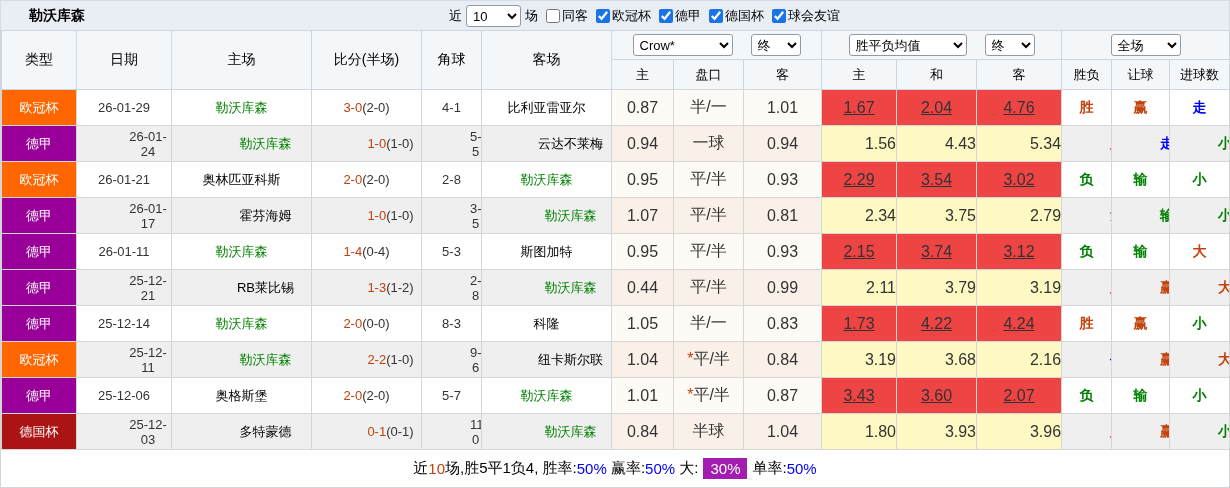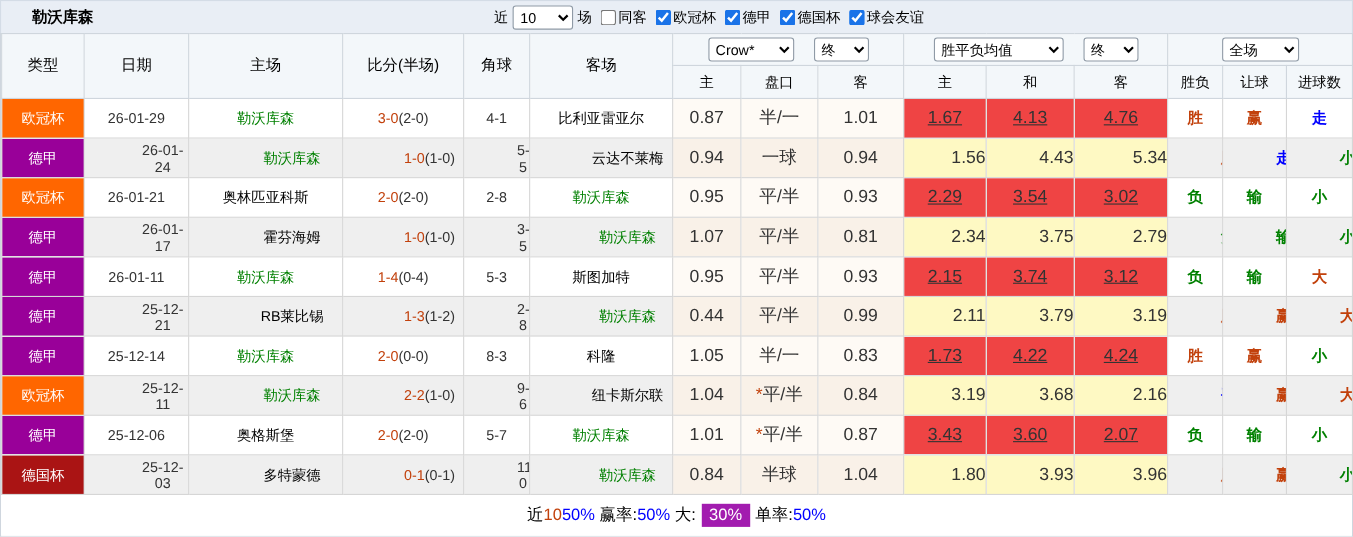--- a/index.html
+++ b/index.html
@@ -185,21 +185,21 @@
       <thead>
         <tr class="selrow">
           <th rowspan="2">类型</th>
           <th rowspan="2">日期</th>
           <th rowspan="2">主场</th>
           <th rowspan="2">比分(半场)</th>
           <th rowspan="2">角球</th>
           <th rowspan="2">客场</th>
           <th colspan="3">
             <div class="sel-pair">
-              <select style="width:78px">
+              <select style="width:100px">
                 <option>Crow*</option>
               </select>
               <select style="width:50px">
                 <option>终</option>
               </select>
             </div>
           </th>
           <th colspan="3">
             <div class="sel-pair">
               <select style="width:118px">
@@ -235,21 +235,21 @@
             <td class="type" style="background: rgb(255, 102, 0);">欧冠杯</td>
             <td class="plain date">26-01-29</td>
             <td class="plain team c-green">勒沃库森</td>
             <td class="plain score"><span class="c-red">3-0</span><span class="half">(2-0)</span></td>
             <td class="plain corner">4-1</td>
             <td class="plain team">比利亚雷亚尔</td>
             <td class="cream num">0.87</td>
             <td class="cream num"><span>半/一</span></td>
             <td class="cream num">1.01</td>
             <td class="bluebg num">1.67</td>
-            <td class="bluebg num">4.13</td>
+            <td class="bluebg num">2.04</td>
             <td class="bluebg num">4.76</td>
             <td class="plain res c-red">胜</td>
             <td class="plain res c-red">赢</td>
             <td class="plain res c-blue">走</td>
           </tr>
           <tr class="row-even">
             <td class="type" style="background: rgb(153, 0, 153);">德甲</td>
             <td class="plain date">26-01-24</td>
             <td class="plain team c-green">勒沃库森</td>
             <td class="plain score"><span class="c-red">1-0</span><span class="half">(1-0)</span></td>
@@ -398,16 +398,16 @@
             <td class="bluebg num">3.93</td>
             <td class="bluebg num">3.96</td>
             <td class="plain res c-red">胜</td>
             <td class="plain res c-red">赢</td>
             <td class="plain res c-green">小</td>
           </tr>
         </tbody>
     </table>
 
     <div class="footer">
-      <span>近</span><span class="c-red">10</span><span class="c-blue">50%</span><span> 赢率:</span><span class="c-blue">50%</span><span> 大:</span><span class="badge">30%</span><span>单率:</span><span class="c-blue">50%</span>
+      <span>近</span><span class="c-red">10</span><span>场,胜5平1负4, 胜率:</span><span class="c-blue">50%</span><span> 赢率:</span><span class="c-blue">50%</span><span> 大:</span><span class="badge">30%</span><span>单率:</span><span class="c-blue">50%</span>
     </div>
   </div>
 </div>
 
 </body></html>

